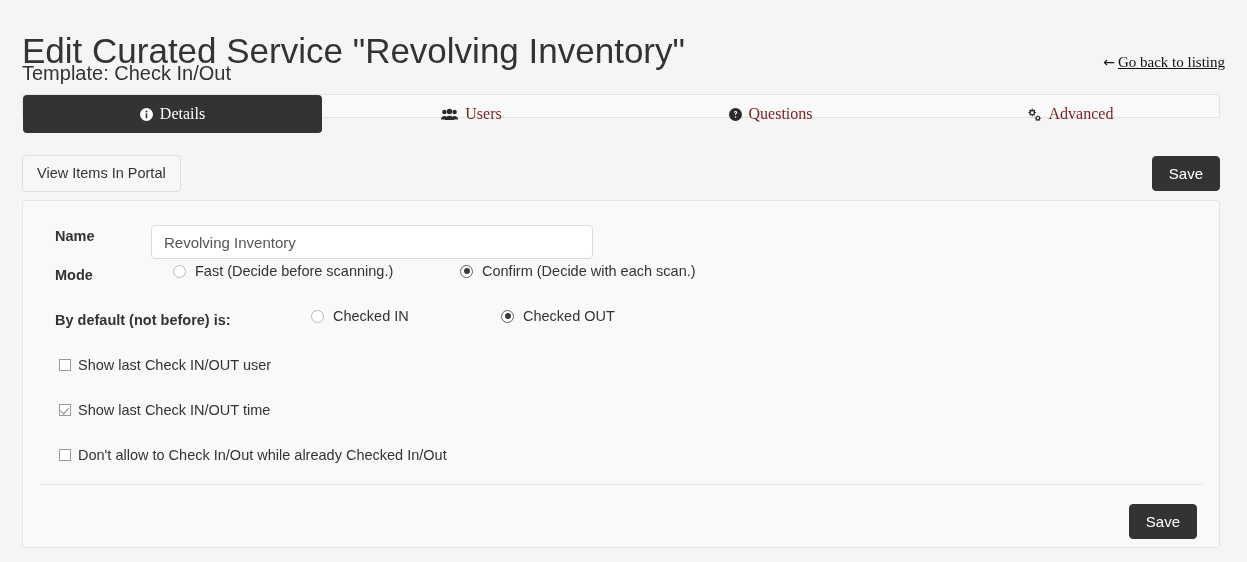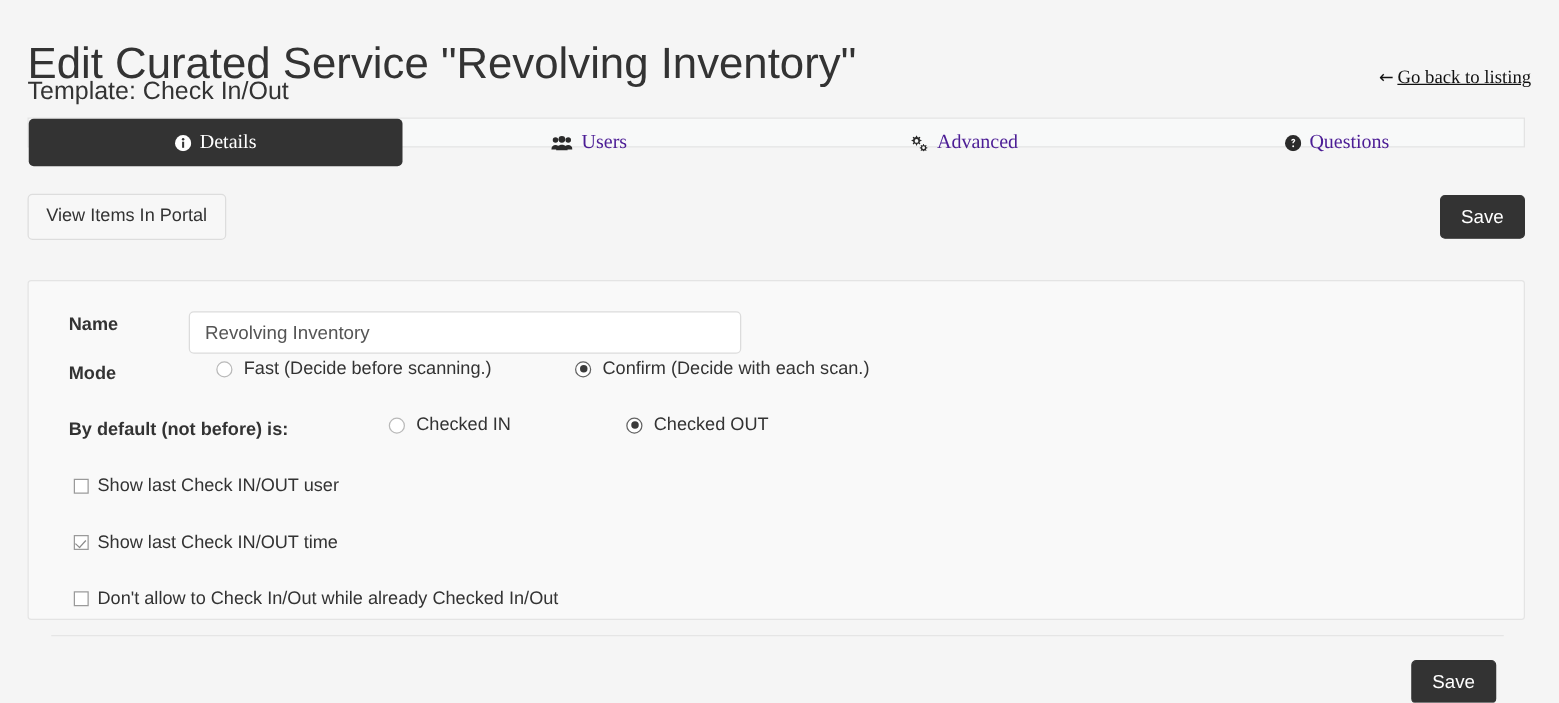--- a/index.html
+++ b/index.html
@@ -76,21 +76,21 @@
     display: flex;
   }
   .tab {
     flex: 0 0 299px;
     height: 38px;
     display: flex;
     align-items: center;
     justify-content: center;
     font-family: "Liberation Serif", serif;
     font-size: 16px;
-    color: #4c1d95;
+    color: #7f1d1d;
     box-sizing: border-box;
     cursor: pointer;
   }
   .tab.active {
     background: #333333;
     color: #ffffff;
     border-radius: 4px;
     margin: 0;
     height: 38px;
   }
@@ -147,26 +147,25 @@
     right: 0;
     top: 1px;
   }
 
   
   .panel {
     position: absolute;
     left: 22px;
     top: 200px;
     width: 1198px;
-    height: 272px;
+    height: 348px;
     background: #f9f9f9;
     border: 1px solid #e4e4e4;
     border-radius: 3px;
     box-sizing: border-box;
-    margin-top: 24px;
   }
 
   .form-row {
     position: absolute;
     left: 0;
     right: 0;
   }
   .field-label {
     font-size: 14.5px;
     font-weight: bold;
@@ -317,43 +316,43 @@
           <path d="M0 13c0-2.6 1.8-4.2 4-4.2S8 10.4 8 13z" fill="#2b2b2b"></path>
           <path d="M12 13c0-2.6 1.8-4.2 4-4.2S20 10.4 20 13z" fill="#2b2b2b"></path>
           <path d="M4.6 13.6c0-3 2.4-5 5.4-5s5.4 2 5.4 5z" fill="#2b2b2b"></path>
         </svg>
       </span>
       <span class="tab-label">Users</span>
     </div>
 
     <div class="tab">
       <span class="tab-icon">
+        <svg width="13" height="13" viewBox="0 0 16 16">
+          <circle cx="8" cy="8" r="8" fill="#2b2b2b"></circle>
+          <path d="M6.1 5.7c0-1.2 0.9-2 2-2 1.1 0 2 0.7 2 1.8 0 1.4-1.6 1.4-1.6 2.7h-1.3c0-1.8 1.5-1.8 1.5-2.7 0-0.4-0.3-0.6-0.6-0.6-0.4 0-0.7 0.3-0.7 0.8z" fill="#ffffff"></path>
+          <circle cx="8.05" cy="11" r="0.95" fill="#ffffff"></circle>
+        </svg>
+      </span>
+      <span class="tab-label">Questions</span>
+    </div>
+
+    <div class="tab">
+      <span class="tab-icon">
         <svg width="16" height="13" viewBox="0 0 18 15">
           <g fill="#2b2b2b">
             <path d="M6.5 0.6l0.9 0 0.25 1.3 1.1 0.45 1.1-0.75 0.65 0.65-0.75 1.1 0.45 1.1 1.3 0.25 0 0.9-1.3 0.25-0.45 1.1 0.75 1.1-0.65 0.65-1.1-0.75-1.1 0.45-0.25 1.3-0.9 0-0.25-1.3-1.1-0.45-1.1 0.75-0.65-0.65 0.75-1.1-0.45-1.1-1.3-0.25 0-0.9 1.3-0.25 0.45-1.1-0.75-1.1 0.65-0.65 1.1 0.75 1.1-0.45z"></path>
             <circle cx="6.95" cy="5.5" r="1.7" fill="#f8f9f9"></circle>
             <path d="M13.1 8.4l0.7 0 0.2 1 0.85 0.35 0.85-0.58 0.5 0.5-0.58 0.85 0.35 0.85 1 0.2 0 0.7-1 0.2-0.35 0.85 0.58 0.85-0.5 0.5-0.85-0.58-0.85 0.35-0.2 1-0.7 0-0.2-1-0.85-0.35-0.85 0.58-0.5-0.5 0.58-0.85-0.35-0.85-1-0.2 0-0.7 1-0.2 0.35-0.85-0.58-0.85 0.5-0.5 0.85 0.58 0.85-0.35z"></path>
             <circle cx="13.45" cy="11.75" r="1.3" fill="#f8f9f9"></circle>
           </g>
         </svg>
       </span>
       <span class="tab-label">Advanced</span>
     </div>
 
-    <div class="tab">
-      <span class="tab-icon">
-        <svg width="13" height="13" viewBox="0 0 16 16">
-          <circle cx="8" cy="8" r="8" fill="#2b2b2b"></circle>
-          <path d="M6.1 5.7c0-1.2 0.9-2 2-2 1.1 0 2 0.7 2 1.8 0 1.4-1.6 1.4-1.6 2.7h-1.3c0-1.8 1.5-1.8 1.5-2.7 0-0.4-0.3-0.6-0.6-0.6-0.4 0-0.7 0.3-0.7 0.8z" fill="#ffffff"></path>
-          <circle cx="8.05" cy="11" r="0.95" fill="#ffffff"></circle>
-        </svg>
-      </span>
-      <span class="tab-label">Questions</span>
-    </div>
-
   </div>
 
   <div class="toolbar">
     <button class="btn-light">View Items In Portal</button>
     <button class="btn-dark toolbar-save">Save</button>
   </div>
 
   <div class="panel">
 
     <div class="form-row name-row">

